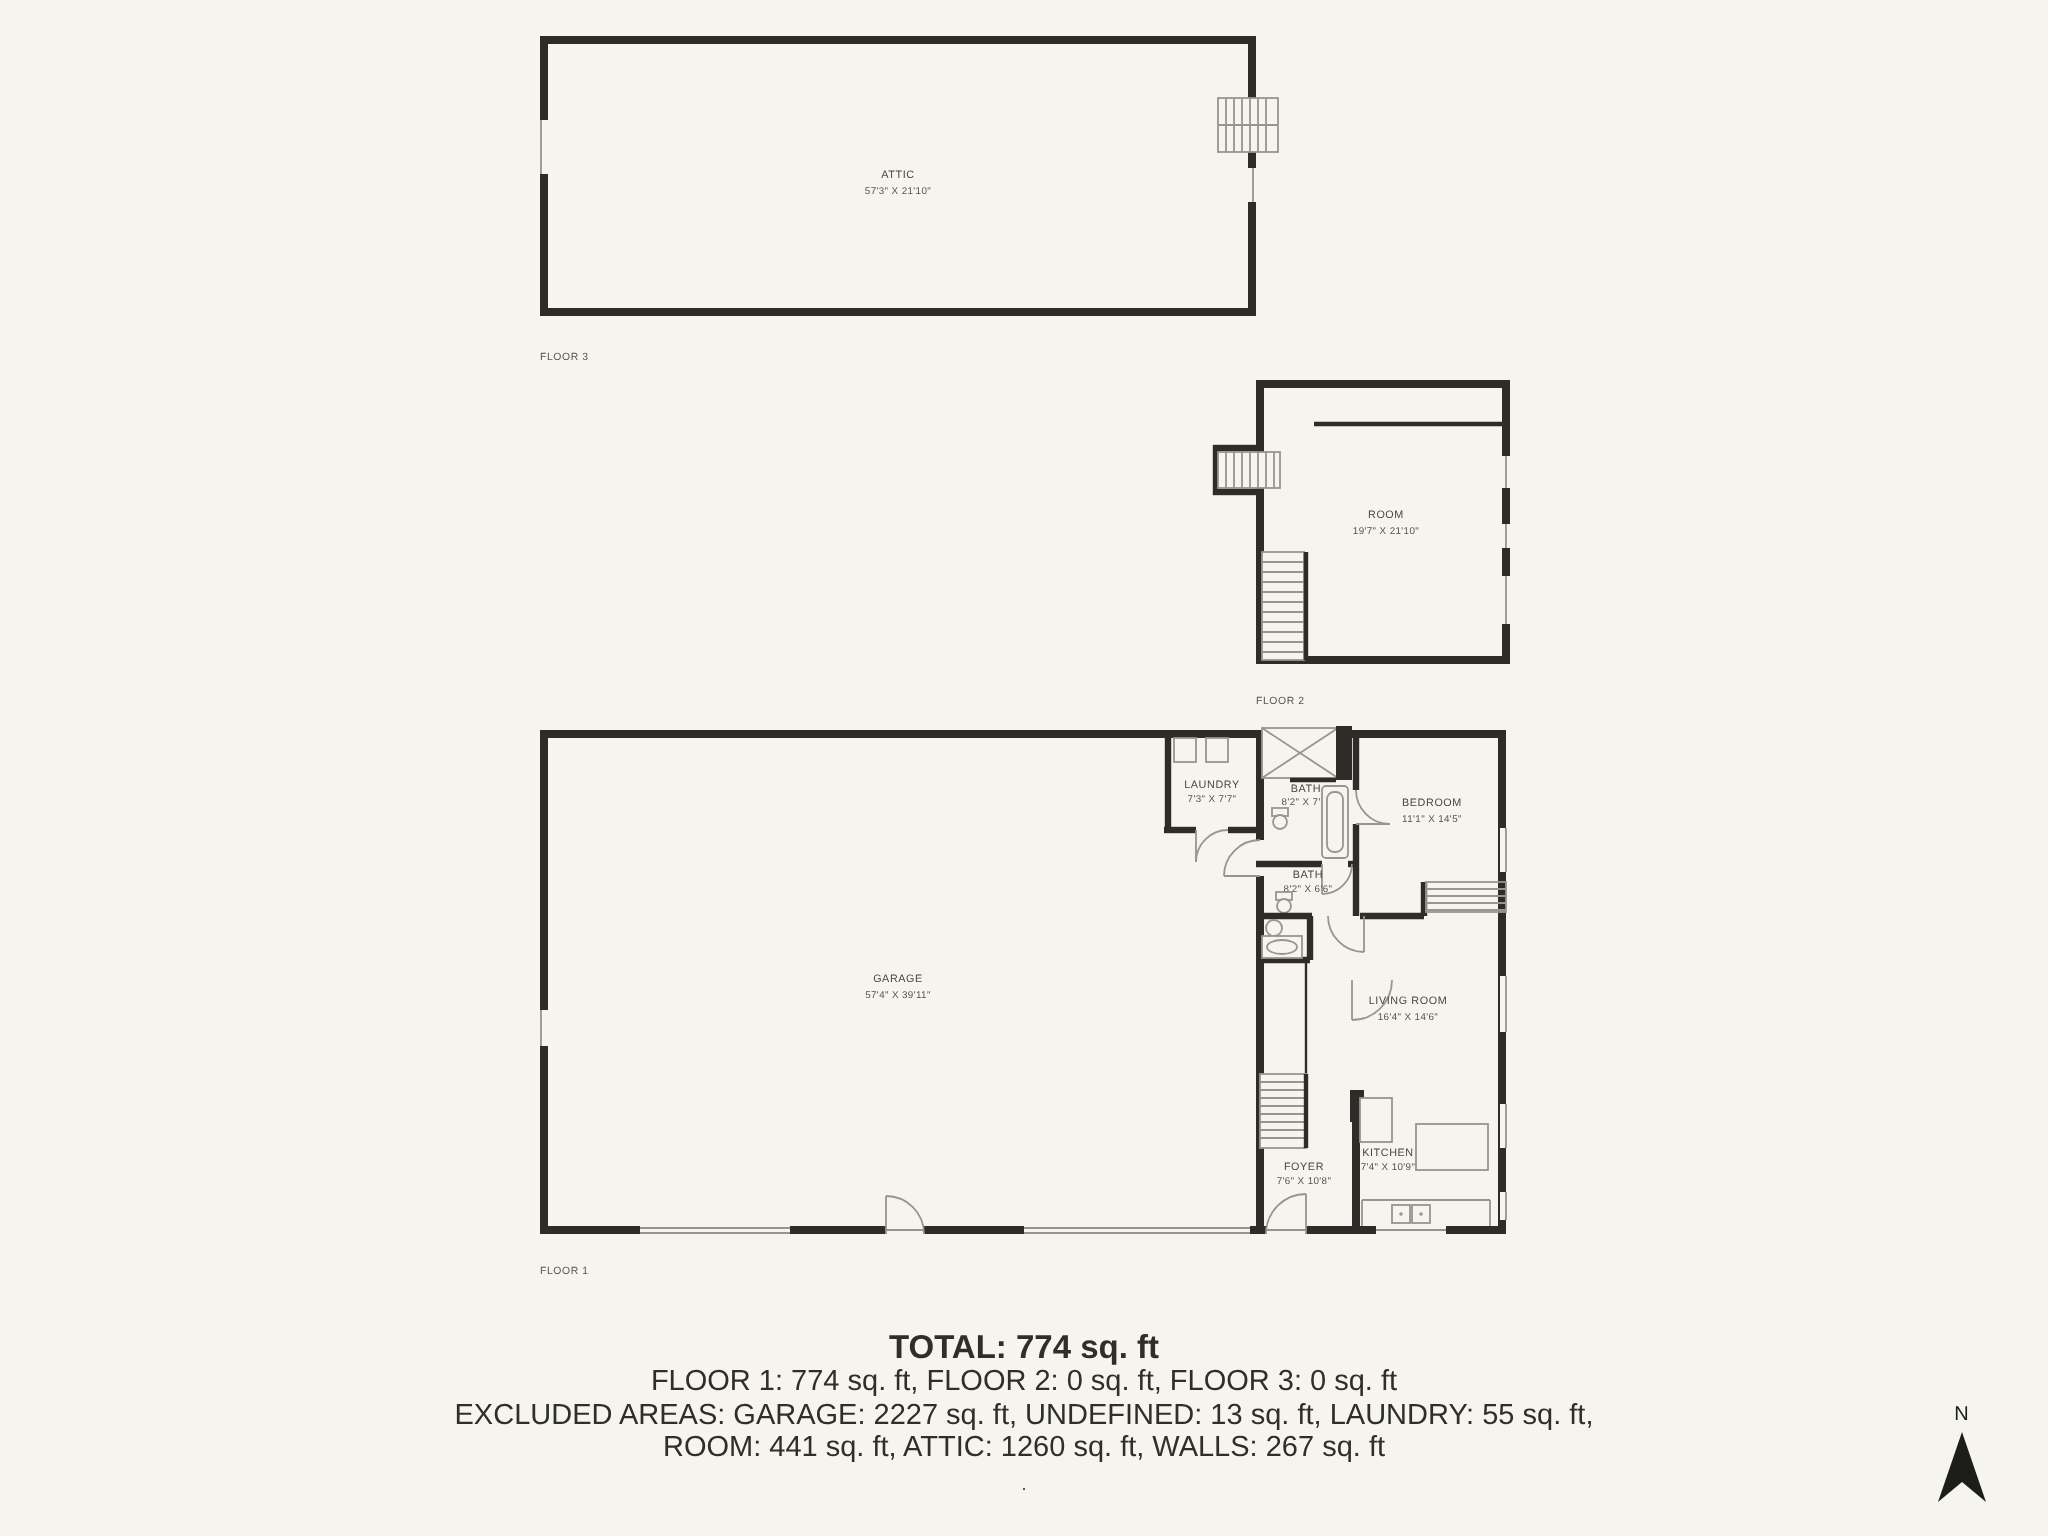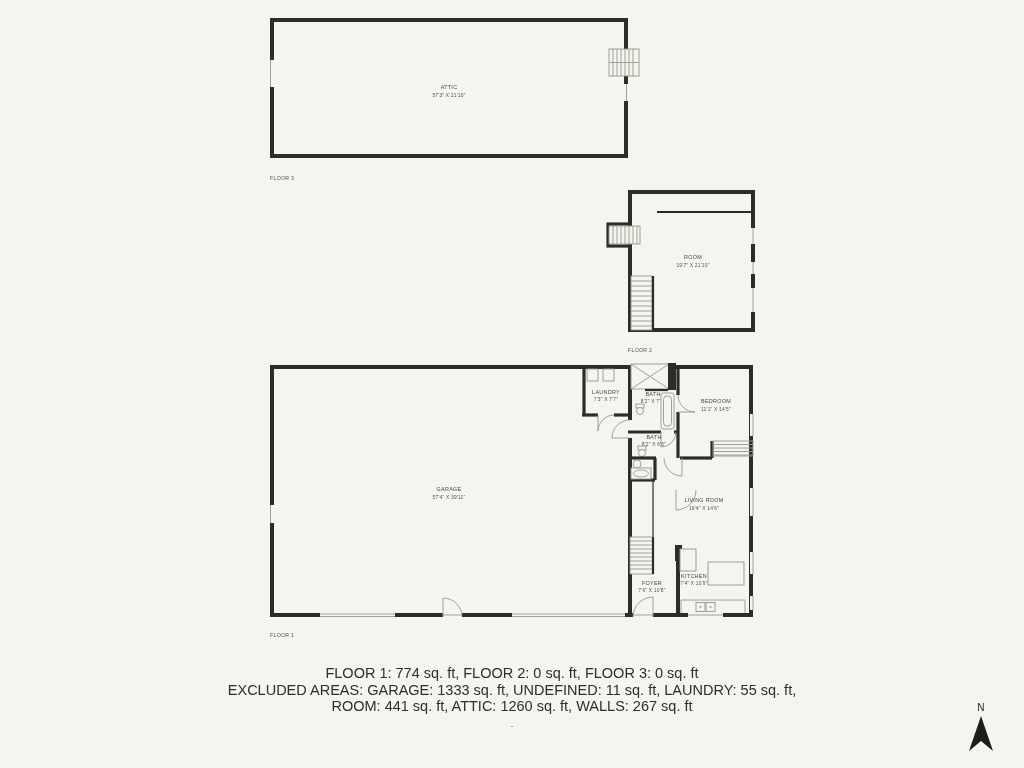--- a/index.html
+++ b/index.html
@@ -305,22 +305,23 @@
           <line x1="443" y1="598" x2="443" y2="617" class="thin"></line>
           <path d="M 443,598 A 19,19 0 0 1 462,617" class="thin"></path>
         </g>
       </g>
 
       <text x="270" y="637" class="flabel">FLOOR 1</text>
     </g>
   </svg>
 
   <div class="summary">
+    <div class="total">TOTAL: 774 sq. ft</div>
     <div class="line">FLOOR 1: 774 sq. ft, FLOOR 2: 0 sq. ft, FLOOR 3: 0 sq. ft</div>
-    <div class="line">EXCLUDED AREAS: GARAGE: 1333 sq. ft, UNDEFINED: 11 sq. ft, LAUNDRY: 55 sq. ft,</div>
+    <div class="line">EXCLUDED AREAS: GARAGE: 2227 sq. ft, UNDEFINED: 13 sq. ft, LAUNDRY: 55 sq. ft,</div>
     <div class="line">ROOM: 441 sq. ft, ATTIC: 1260 sq. ft, WALLS: 267 sq. ft</div>
     <div class="footnote">.</div>
   </div>
 
   <div class="compass">
     <span class="n">N</span>
     <svg width="36" height="40" viewBox="0 0 36 40">
       <polygon points="18,2 30,37 18,27 6,37" fill="#1d1d1a"></polygon>
     </svg>
   </div>

